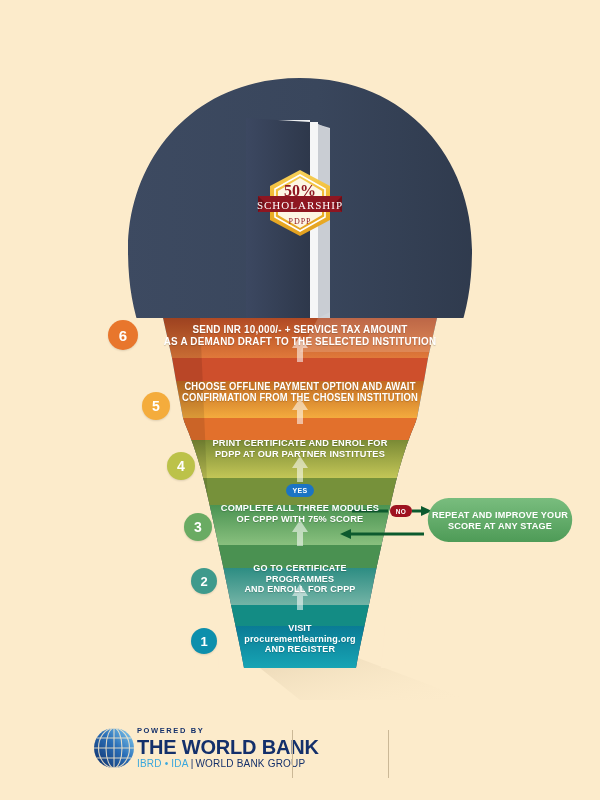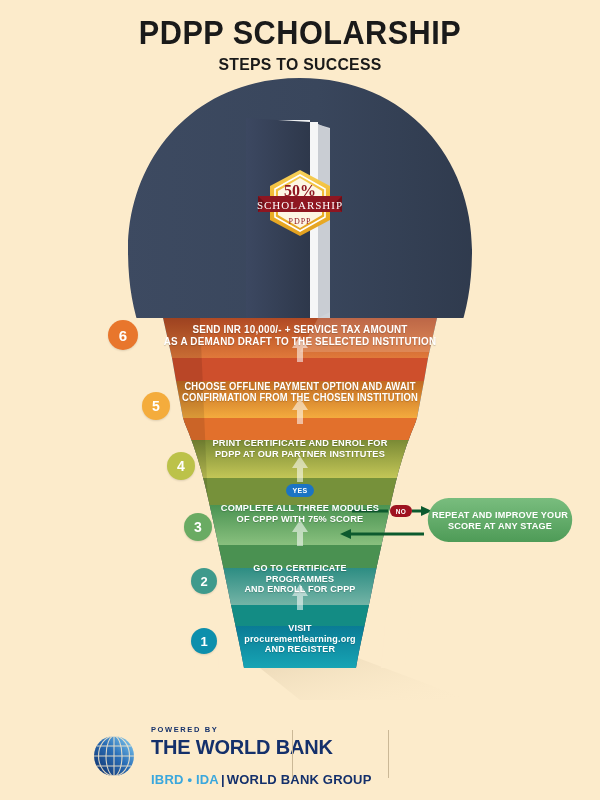--- a/index.html
+++ b/index.html
@@ -57,40 +57,36 @@
     color:#fff;font-weight:bold;text-align:center;
     display:flex;align-items:center;justify-content:center;
     line-height:1.15;letter-spacing:.2px;transform:scaleX(.95);
   }
 
   
   .badge-wrap{position:absolute;left:248px;top:164px;width:104px;height:80px;}
 
   
   .footer{position:absolute;left:0;top:714px;width:600px;height:80px;}
-  .wb{position:absolute;left:92px;top:12px;display:flex;align-items:center;gap:15px;}
+  .wb{position:absolute;left:92px;top:12px;display:flex;align-items:center;gap:1px;}
   .wb-txt{line-height:1;}
   .wb-pow{font-size:7.5px;font-weight:bold;color:#14306b;letter-spacing:1.6px;}
   .wb-name{font-size:20px;font-weight:bold;color:#14306b;letter-spacing:-.2px;margin-top:3px;}
-  .wb-sub{font-size:13px;font-weight:bold;margin-top:16px;letter-spacing:.2px;}
+  .wb-sub{font-size:10px;font-weight:normal;margin-top:2px;letter-spacing:.2px;}
   .wb-ibrd{color:#3aa7dd;}
   .wb-grp{color:#14306b;}
   .wb-bar{color:#14306b;margin:0 2px;}
 
   .divider{position:absolute;width:1px;background:#cbb896;}
 </style>
 </head>
 <body>
 
 <div id="stage">
 
-  <div class="header">
-    <div class="title">PDPP SCHOLARSHIP</div>
-    <div class="subtitle">STEPS TO SUCCESS</div>
-  </div>
 
   <svg class="bulb-svg" viewBox="0 0 600 800">
     <defs>
       <linearGradient id="bulbG" x1="0" y1="0" x2="1" y2="0">
         <stop offset="0%" stop-color="#3d4a61"></stop>
         <stop offset="55%" stop-color="#39465c"></stop>
         <stop offset="100%" stop-color="#2f3a4d"></stop>
       </linearGradient>
       <linearGradient id="doorG" x1="0" y1="0" x2="1" y2="0">
         <stop offset="0%" stop-color="#3c4861"></stop>

